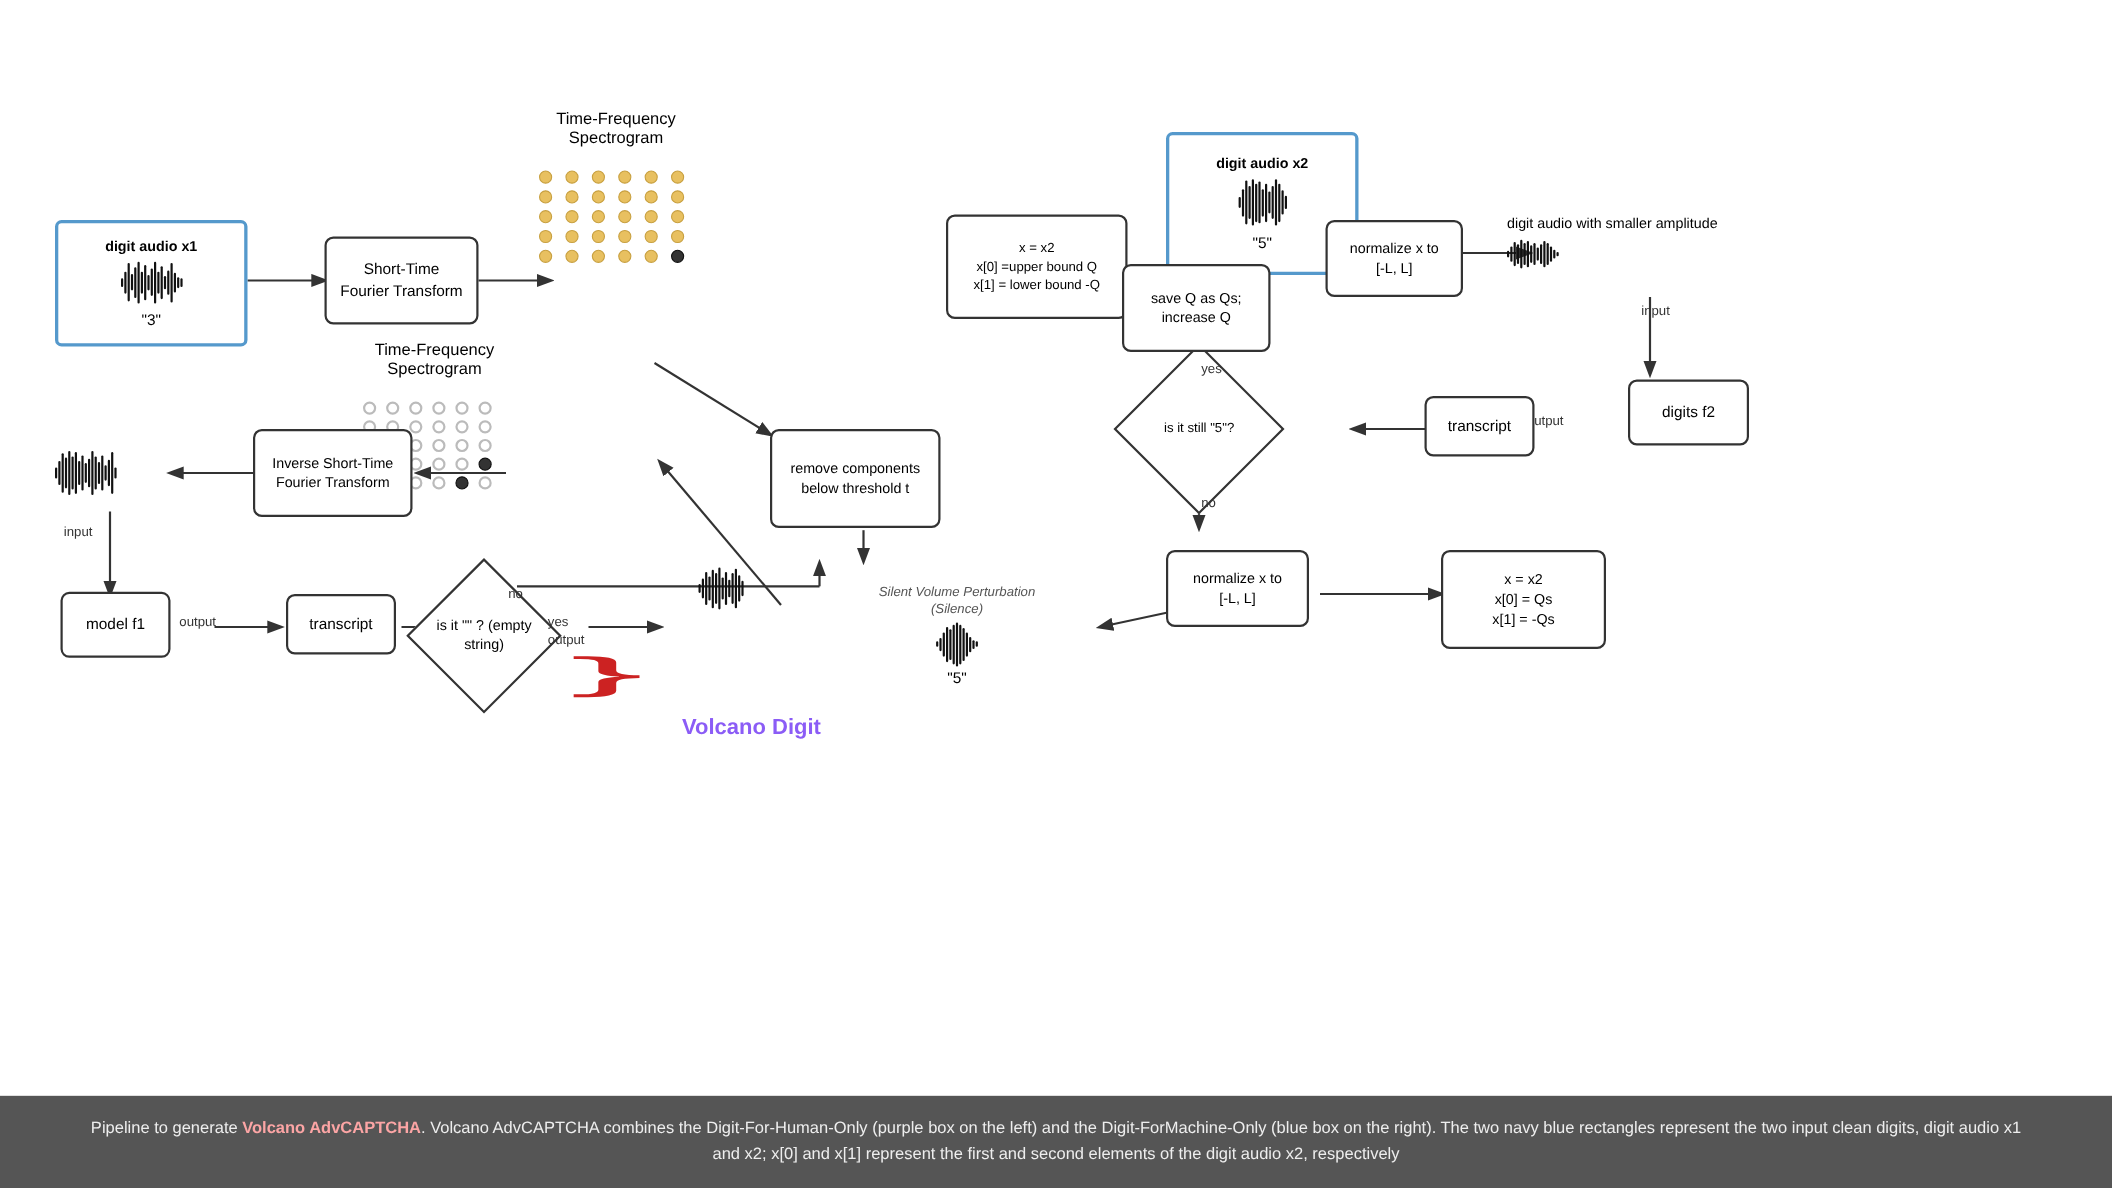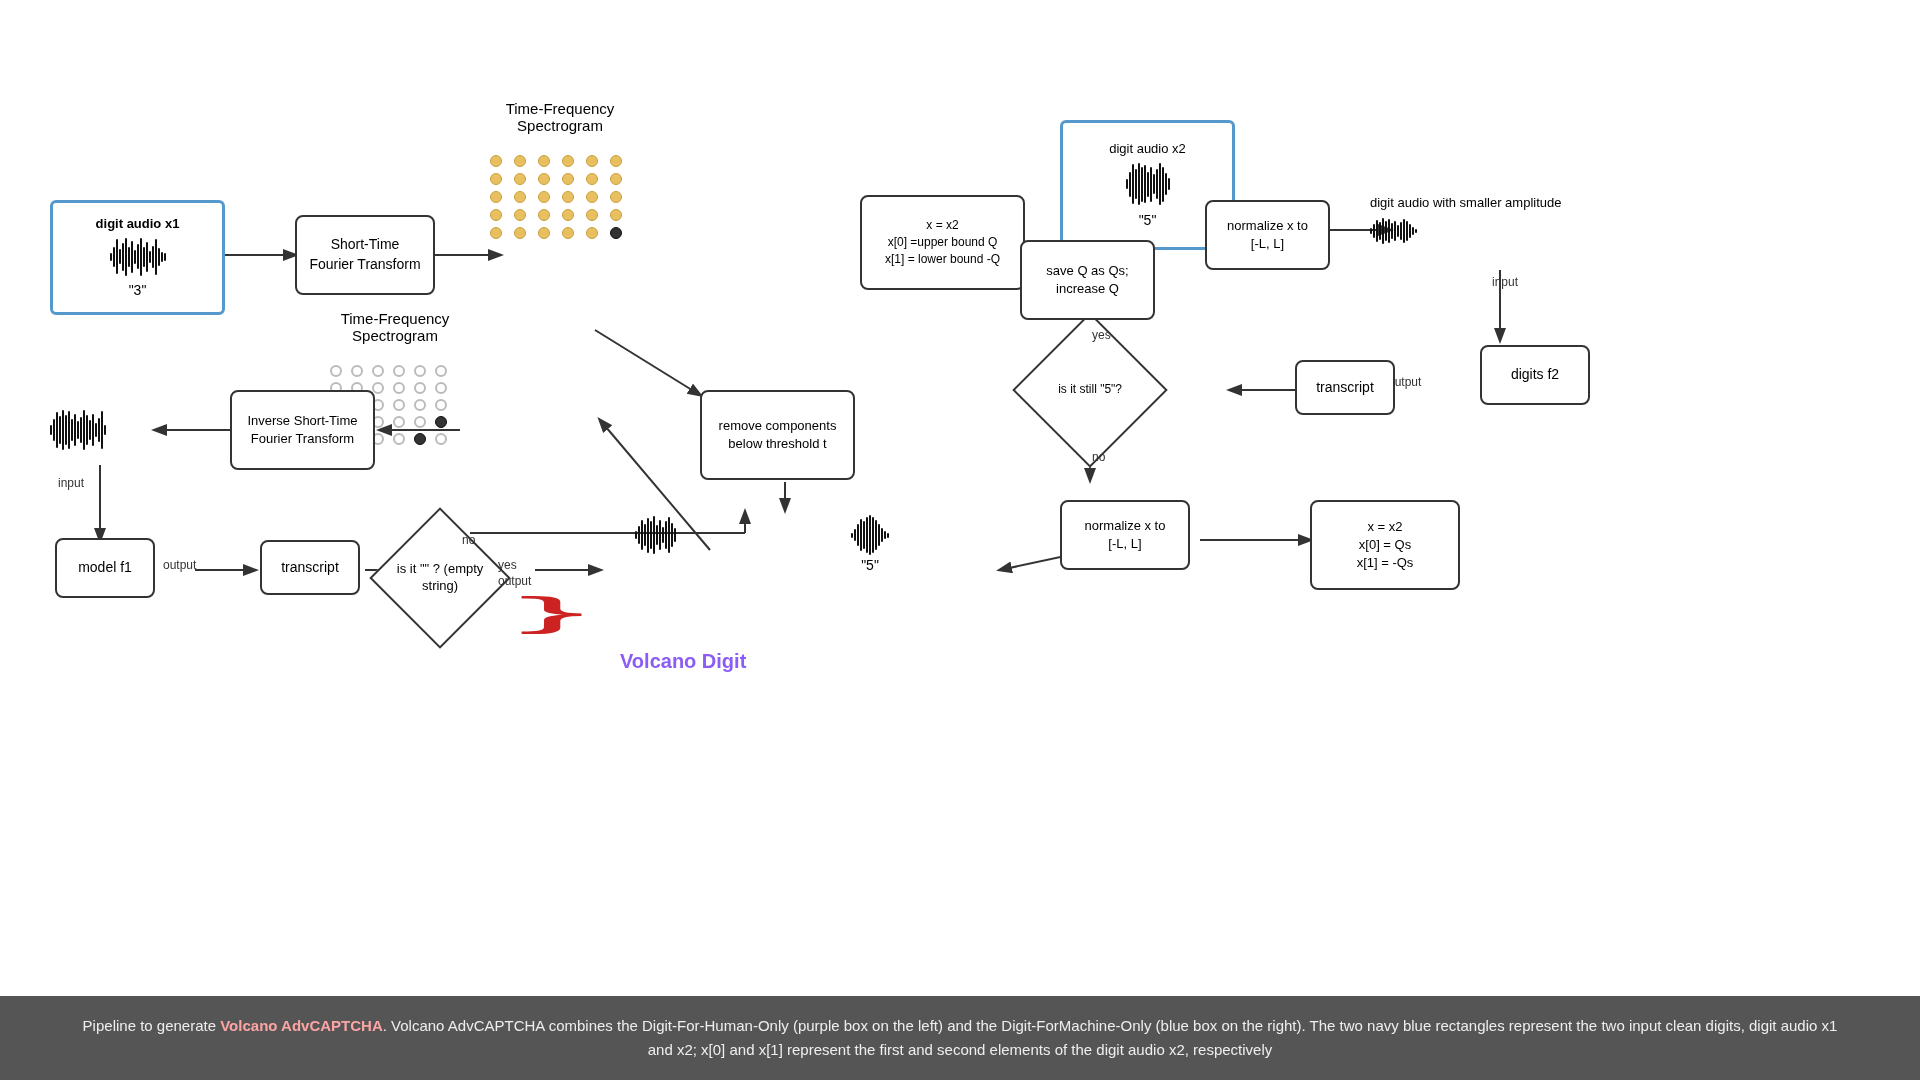--- a/index.html
+++ b/index.html
@@ -365,20 +365,24 @@
       <div style="width:2px;height:30px;background:#111;border-radius:1px;"></div>
       <div style="width:2px;height:16px;background:#111;border-radius:1px;"></div>
       <div style="width:2px;height:28px;background:#111;border-radius:1px;"></div>
       <div style="width:2px;height:36px;background:#111;border-radius:1px;"></div>
       <div style="width:2px;height:24px;background:#111;border-radius:1px;"></div>
       <div style="width:2px;height:14px;background:#111;border-radius:1px;"></div>
     </div>
   </div>
 
   <div style="position:absolute; left:760px; top:515px; width:220px; text-align:center;">
+    <div style="font-size:12px; font-style:italic; color:#555; margin-bottom:4px; white-space:pre-line; line-height:1.3;">
+      <span>Silent Volume Perturbation
+(Silence)</span>
+    </div>
     <div style="display:flex; align-items:center; gap:1px; height:40px; justify-content:center;">
       <div style="width:2px;height:5px;background:#111;border-radius:1px;"></div>
       <div style="width:2px;height:12px;background:#111;border-radius:1px;"></div>
       <div style="width:2px;height:22px;background:#111;border-radius:1px;"></div>
       <div style="width:2px;height:32px;background:#111;border-radius:1px;"></div>
       <div style="width:2px;height:28px;background:#111;border-radius:1px;"></div>
       <div style="width:2px;height:36px;background:#111;border-radius:1px;"></div>
       <div style="width:2px;height:40px;background:#111;border-radius:1px;"></div>
       <div style="width:2px;height:36px;background:#111;border-radius:1px;"></div>
       <div style="width:2px;height:30px;background:#111;border-radius:1px;"></div>
@@ -388,21 +392,21 @@
       <div style="width:2px;height:5px;background:#111;border-radius:1px;"></div>
     </div>
     <div style="font-size:14px; margin-top:2px;">"5"</div>
   </div>
 
   <div class="volcano-label" style="left:620px; top:650px;">Volcano Digit</div>
 
   <div style="position:absolute; left:545px; top:590px; font-size:40px; color:#cc2222; transform:scaleX(5);">}</div>
 
   <div class="box box-blue-outline" style="left:1060px; top:120px; width:175px; height:130px; flex-direction:column; gap:4px;">
-    <div style="font-size:13px; font-weight:normal;">digit audio x2</div>
+    <div style="font-size:13px; font-weight:bold;">digit audio x2</div>
     <div style="display:flex; align-items:center; gap:1px; height:45px;">
       <div style="width:2px;height:10px;background:#111;border-radius:1px;"></div>
       <div style="width:2px;height:25px;background:#111;border-radius:1px;"></div>
       <div style="width:2px;height:40px;background:#111;border-radius:1px;"></div>
       <div style="width:2px;height:30px;background:#111;border-radius:1px;"></div>
       <div style="width:2px;height:42px;background:#111;border-radius:1px;"></div>
       <div style="width:2px;height:35px;background:#111;border-radius:1px;"></div>
       <div style="width:2px;height:38px;background:#111;border-radius:1px;"></div>
       <div style="width:2px;height:25px;background:#111;border-radius:1px;"></div>
       <div style="width:2px;height:35px;background:#111;border-radius:1px;"></div>

